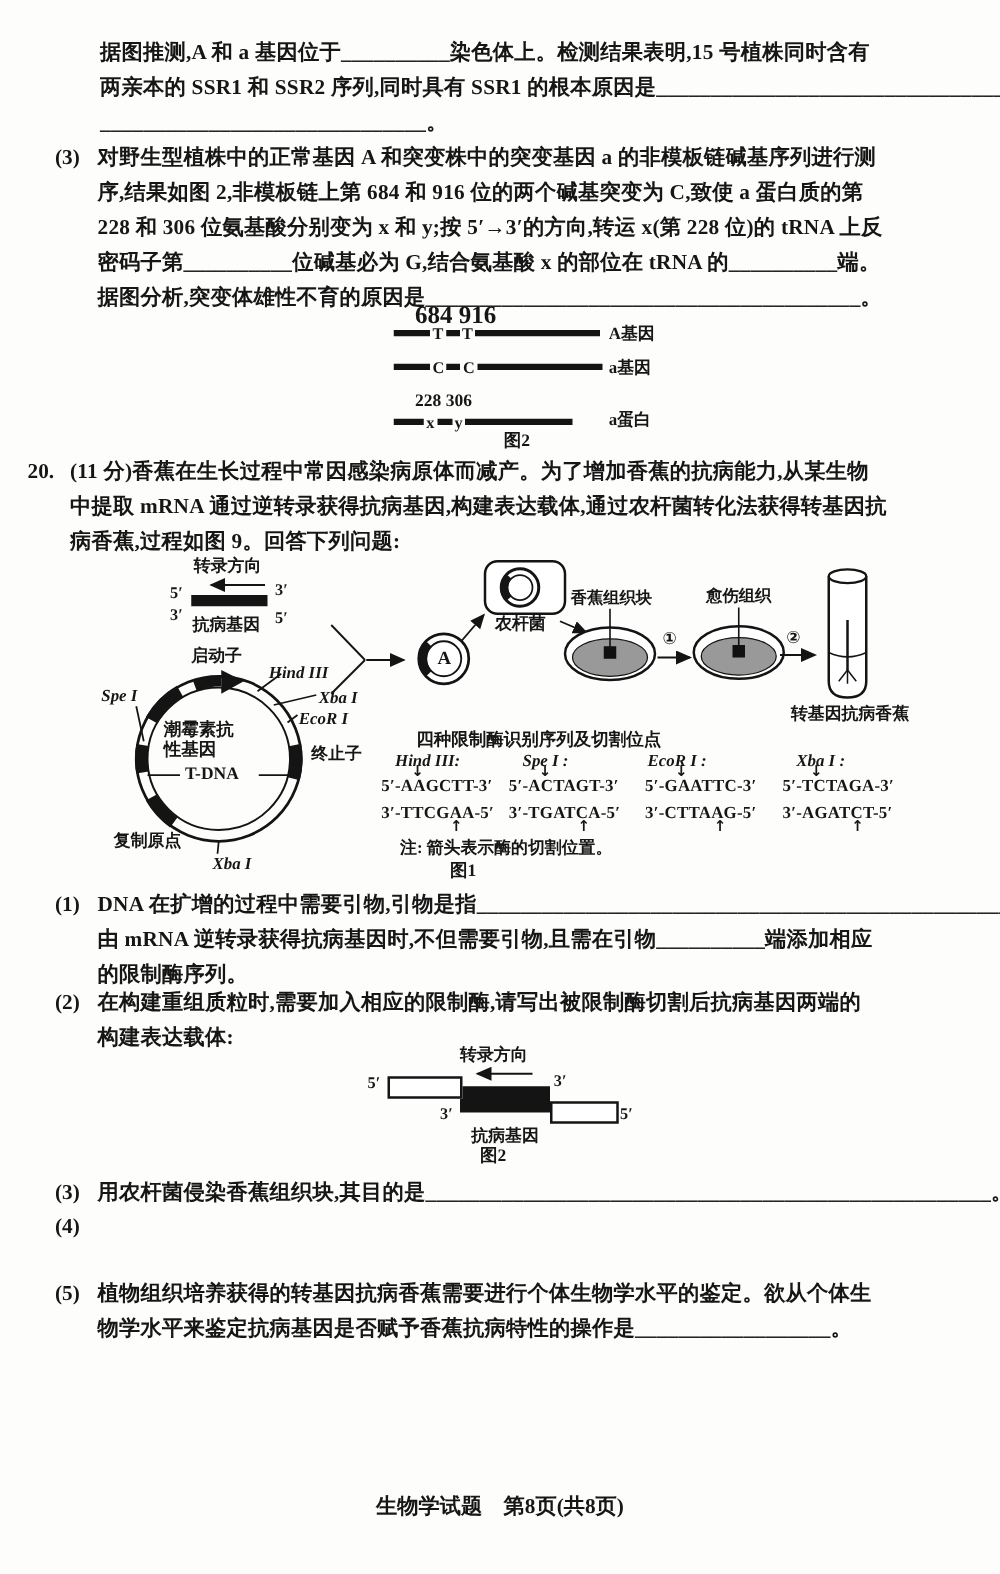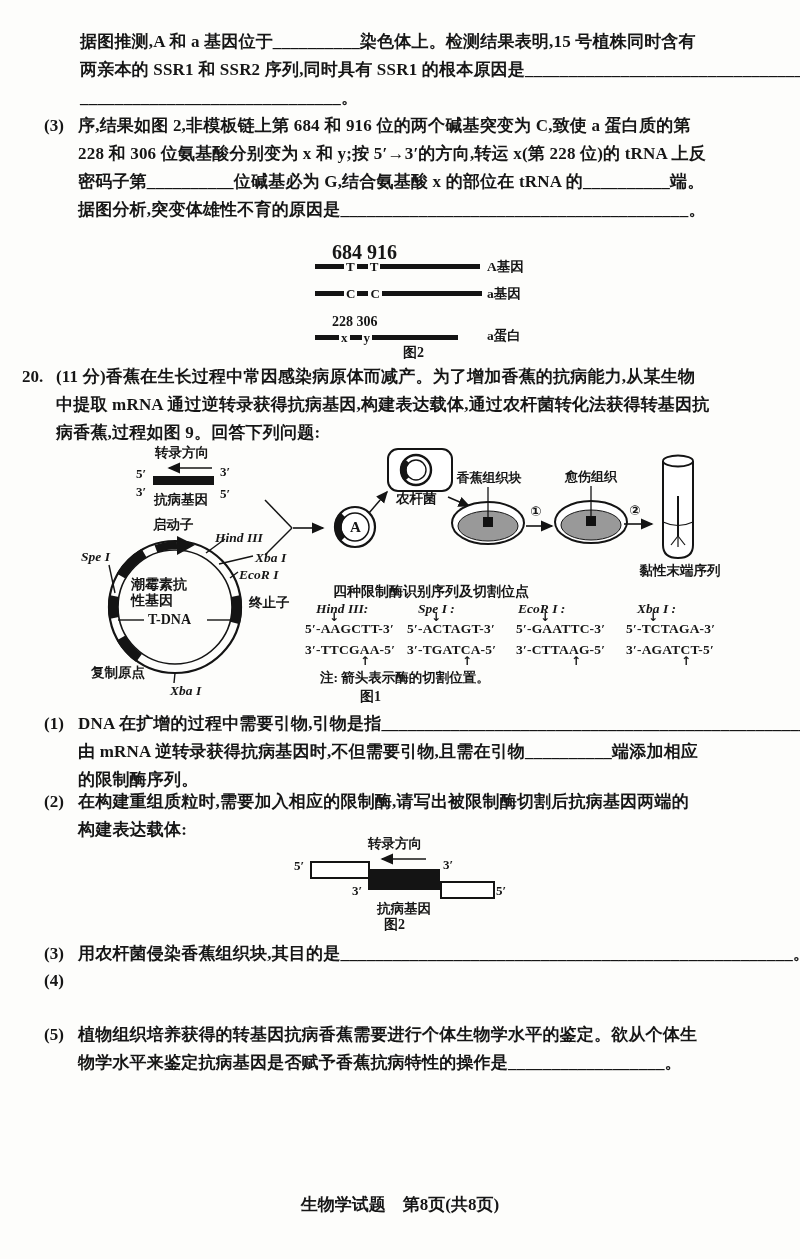--- a/index.html
+++ b/index.html
@@ -27,20 +27,21 @@
 <div class="page">
 
   <div class="par" style="left:80px;top:28px;">
     <div class="ln">据图推测,A 和 a 基因位于__________染色体上。检测结果表明,15 号植株同时含有</div>
     <div class="ln">两亲本的 SSR1 和 SSR2 序列,同时具有 SSR1 的根本原因是_________________________________</div>
     <div class="ln">______________________________。</div>
   </div>
 
   <span class="marker" style="left:44px;top:112px;">(3)</span>
   <div class="par" style="left:78px;top:112px;">
+    <div class="ln">对野生型植株中的正常基因 A 和突变株中的突变基因 a 的非模板链碱基序列进行测</div>
     <div class="ln">序,结果如图 2,非模板链上第 684 和 916 位的两个碱基突变为 C,致使 a 蛋白质的第</div>
     <div class="ln">228 和 306 位氨基酸分别变为 x 和 y;按 5′→3′的方向,转运 x(第 228 位)的 tRNA 上反</div>
     <div class="ln">密码子第__________位碱基必为 G,结合氨基酸 x 的部位在 tRNA 的__________端。</div>
     <div class="ln">据图分析,突变体雄性不育的原因是________________________________________。</div>
   </div>
 
   <div class="abs" style="left:315px;top:238px;width:240px;height:125px;">
     <div class="abs" style="left:17px;top:3px;font-size:20px;">684  916</div>
     <div class="seg-row" style="left:0;top:21px;">
       <div class="bar" style="width:29px;"></div>
@@ -169,21 +170,21 @@
     <div class="abs" style="left:88px;top:169px;font-size:14px;text-align:center;">T-DNA</div>
     <div class="abs fig-label" style="left:31px;top:222px;">复制原点</div>
     <div class="abs enz-name" style="left:110px;top:240px;">Xba I</div>
     <div class="abs" style="left:290px;top:76px;font-size:15px;">A</div>
 
     <div class="abs fig-label" style="left:336px;top:48px;">农杆菌</div>
     <div class="abs small" style="left:392px;top:28px;width:74px;text-align:center;">香蕉组织块</div>
     <div class="abs small" style="left:501px;top:27px;width:60px;text-align:center;">愈伤组织</div>
     <div class="abs fig-label" style="left:470px;top:61px;font-family:'DejaVu Sans',sans-serif;">①</div>
     <div class="abs fig-label" style="left:569px;top:60px;font-family:'DejaVu Sans',sans-serif;">②</div>
-    <div class="abs fig-label" style="left:558px;top:120px;width:124px;text-align:center;">黏性末端序列</div>
+    <div class="abs fig-label" style="left:558px;top:120px;width:124px;text-align:center;">转基因抗病香蕉</div>
 
     <div class="abs" style="left:273px;top:140px;font-size:14px;">四种限制酶识别序列及切割位点</div>
 
     <div class="abs" style="left:0;top:0;">
       <div class="abs enz-name" style="left:256px;top:158px;">Hind III:</div>
       <span class="cut-arrow" style="left:269px;top:168px;">↓</span>
       <div class="abs seq" style="left:245px;top:178px;">5′-AAGCTT-3′</div>
       <div class="abs seq" style="left:245px;top:199px;">3′-TTCGAA-5′</div>
       <span class="cut-arrow" style="left:300px;top:212px;">↑</span>
     </div>

